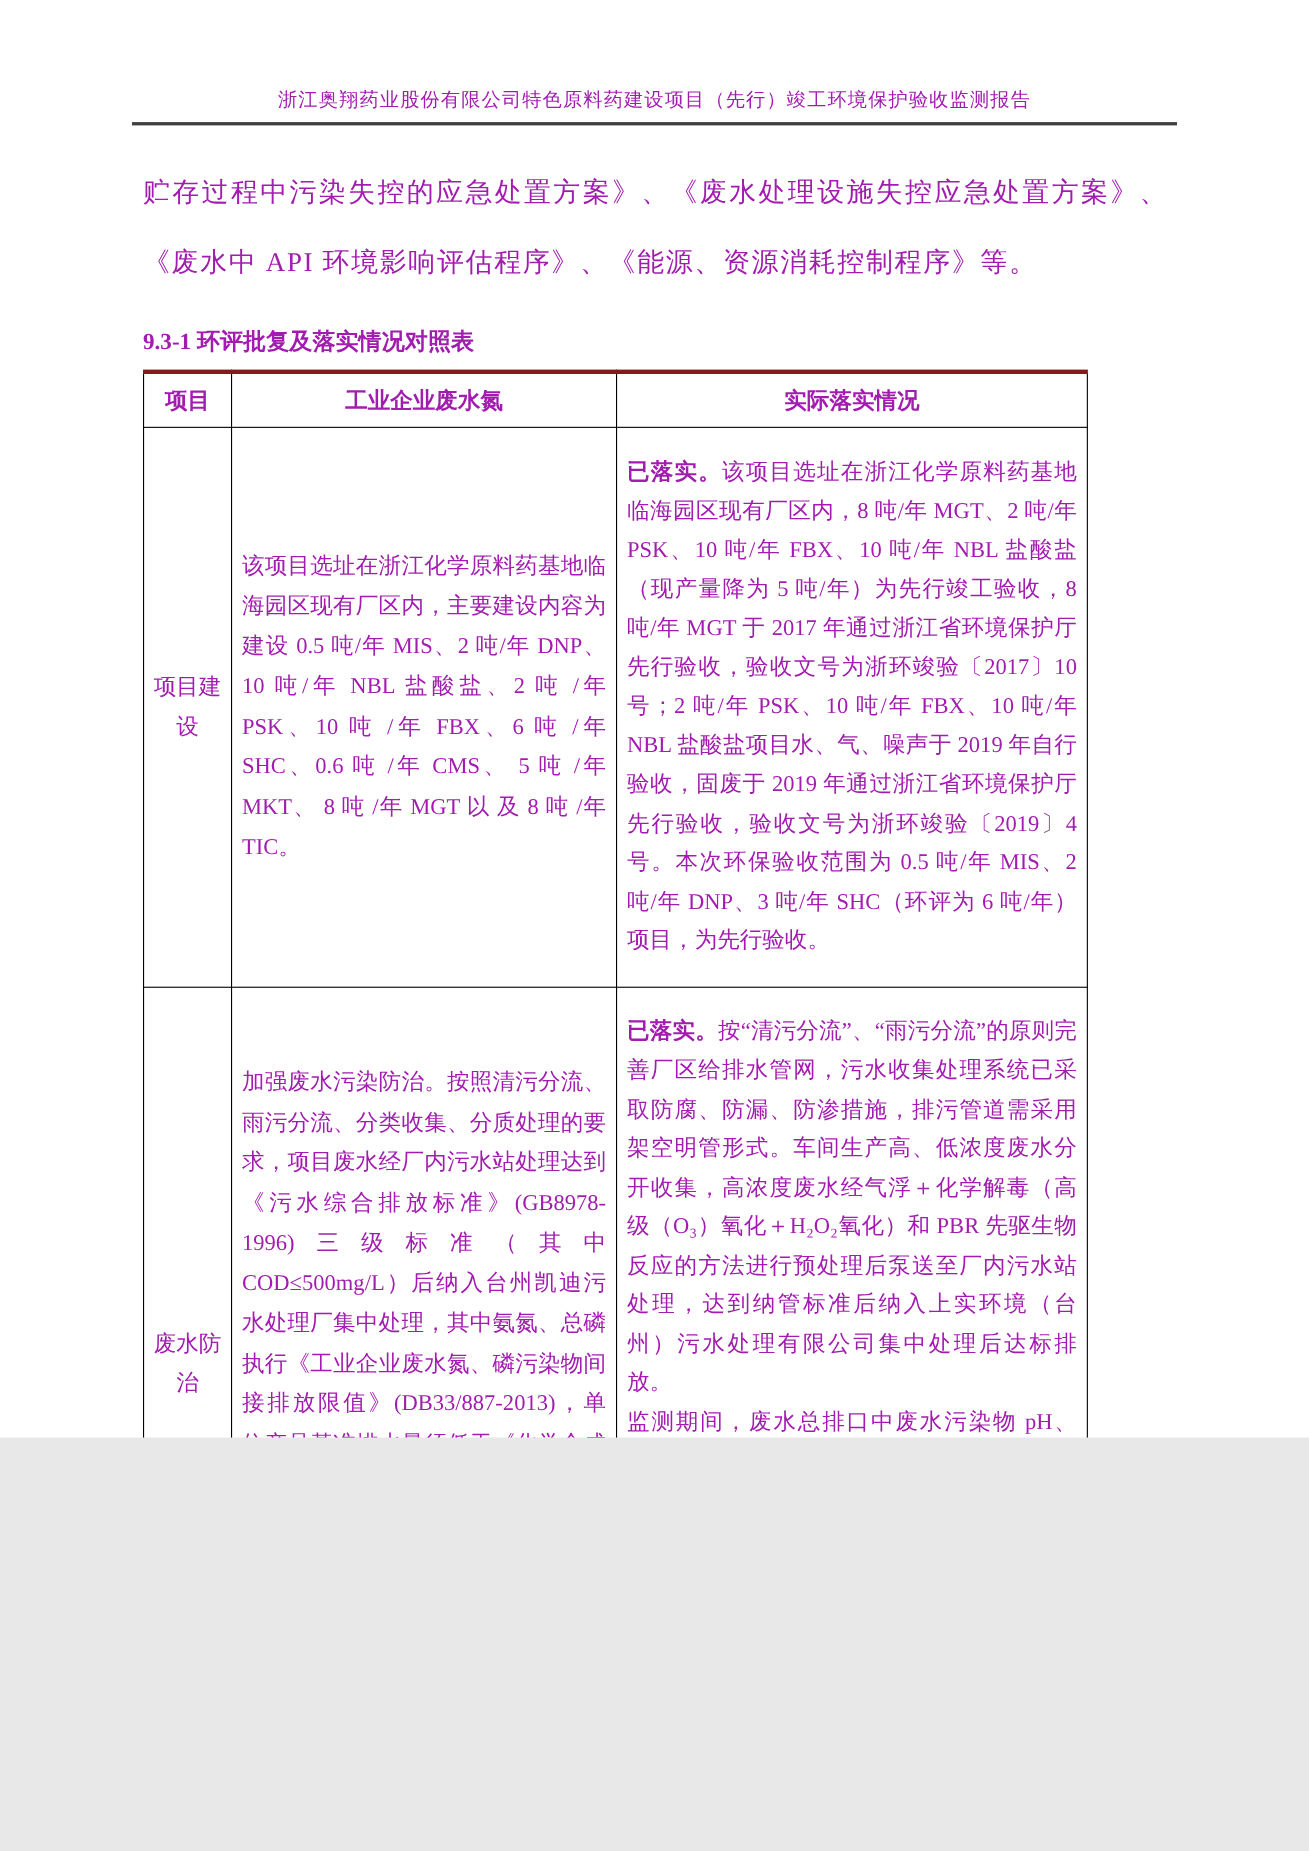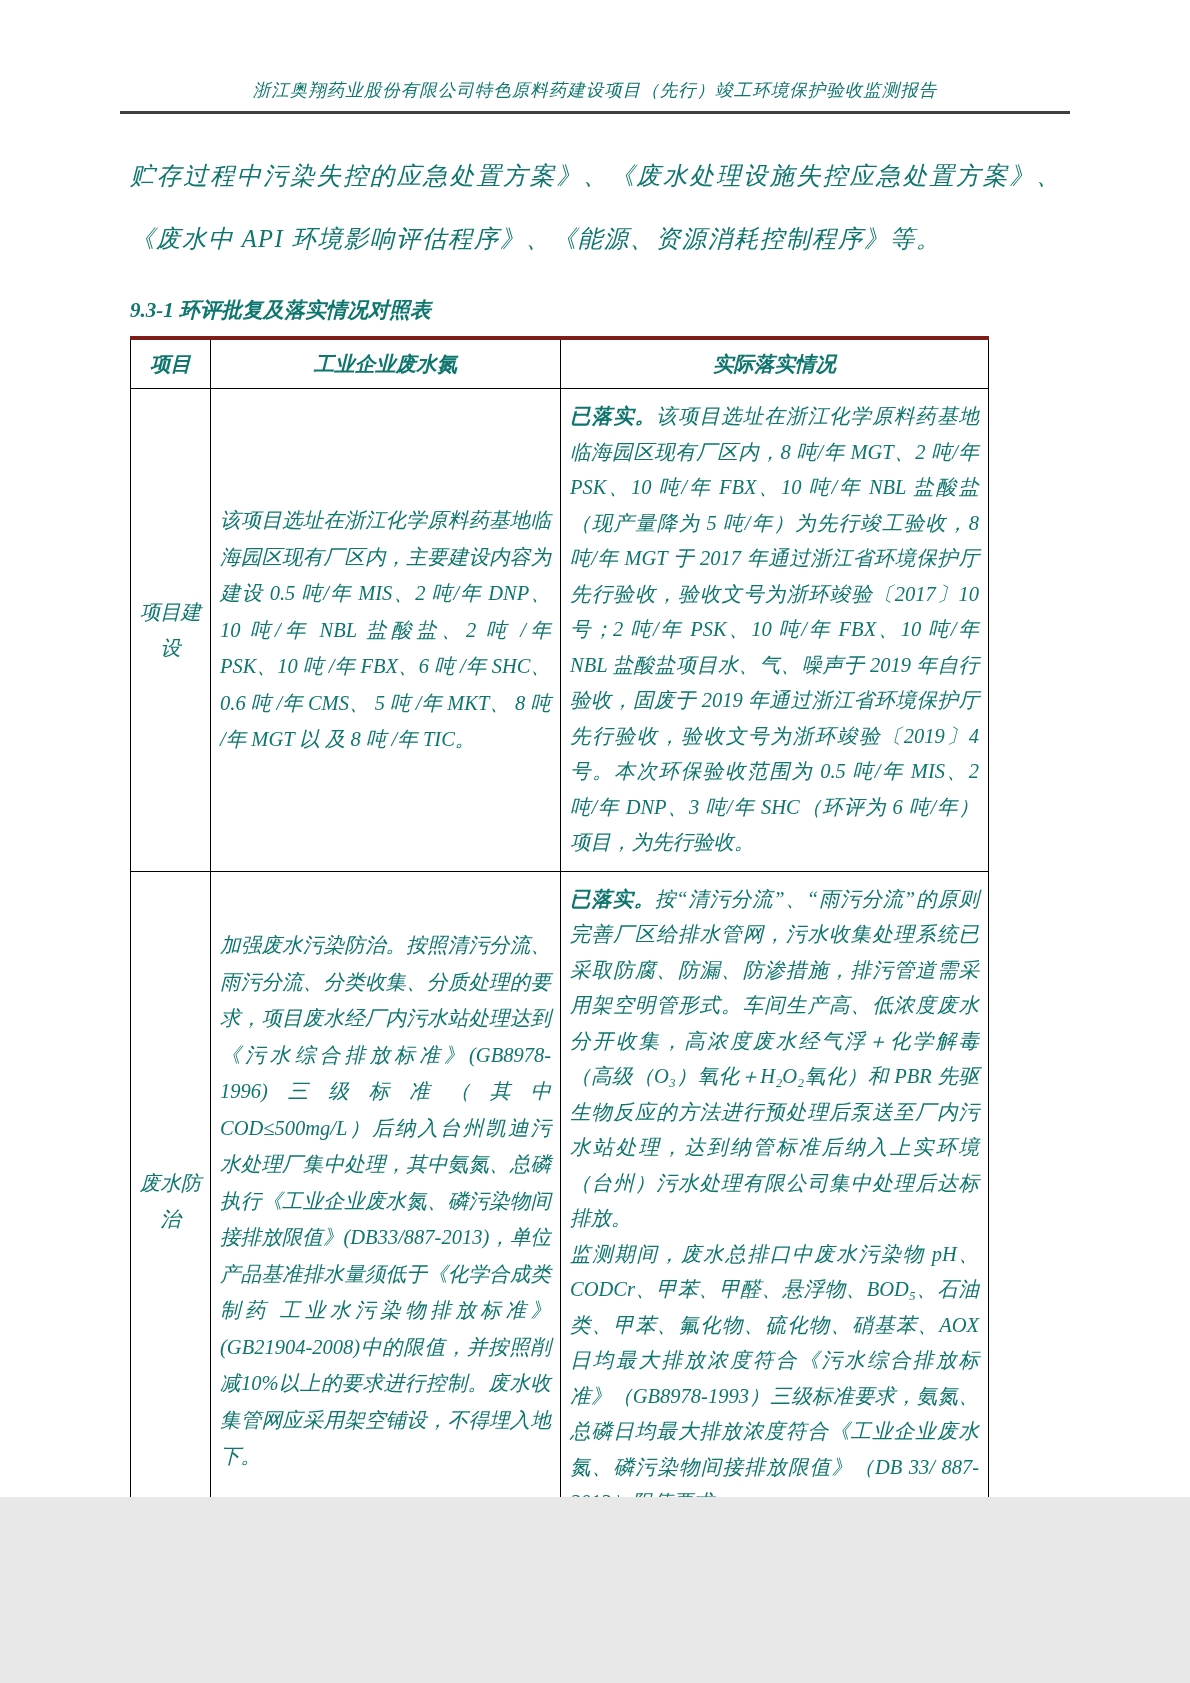--- a/index.html
+++ b/index.html
@@ -1,24 +1,23 @@
 <!DOCTYPE html>
 <html><head>
 <meta charset="utf-8">
 <style>
   html,body{margin:0;padding:0;background:#e8e8e8;}
   .page{
     position:relative;
-    width:1190px;height:1497px;
+    width:1190px;height:1307px;
     margin:0 auto;
     background:#ffffff;
-    color:#0f766e;
+    color:#a21caf;
     font-family:"Liberation Serif","DejaVu Serif",serif;
     overflow:hidden;
-    font-style:italic;
   }
   
   .doc-header{
     margin:0 120px;
     padding-top:78px;
     padding-bottom:9px;
     border-bottom:3px solid #3f3f3f;
     text-align:center;
     font-size:17.5px;
     letter-spacing:1px;
@@ -78,21 +77,21 @@
     padding:8px 9px;
   }
   td.c2 p{
     margin:0;
     text-align:justify;
     line-height:36.5px;
     font-size:20.5px;
   }
   td.c3{
     vertical-align:middle;
-    padding:10px 9px;
+    padding:23px 9px;
   }
   td.c3 p{
     margin:0;
     text-align:justify;
     line-height:35.5px;
     font-size:20.5px;
   }
   tr.row-1{height:296px;}
   tr.row-2{height:606px;}
   .lead-bold{font-weight:bold;}

